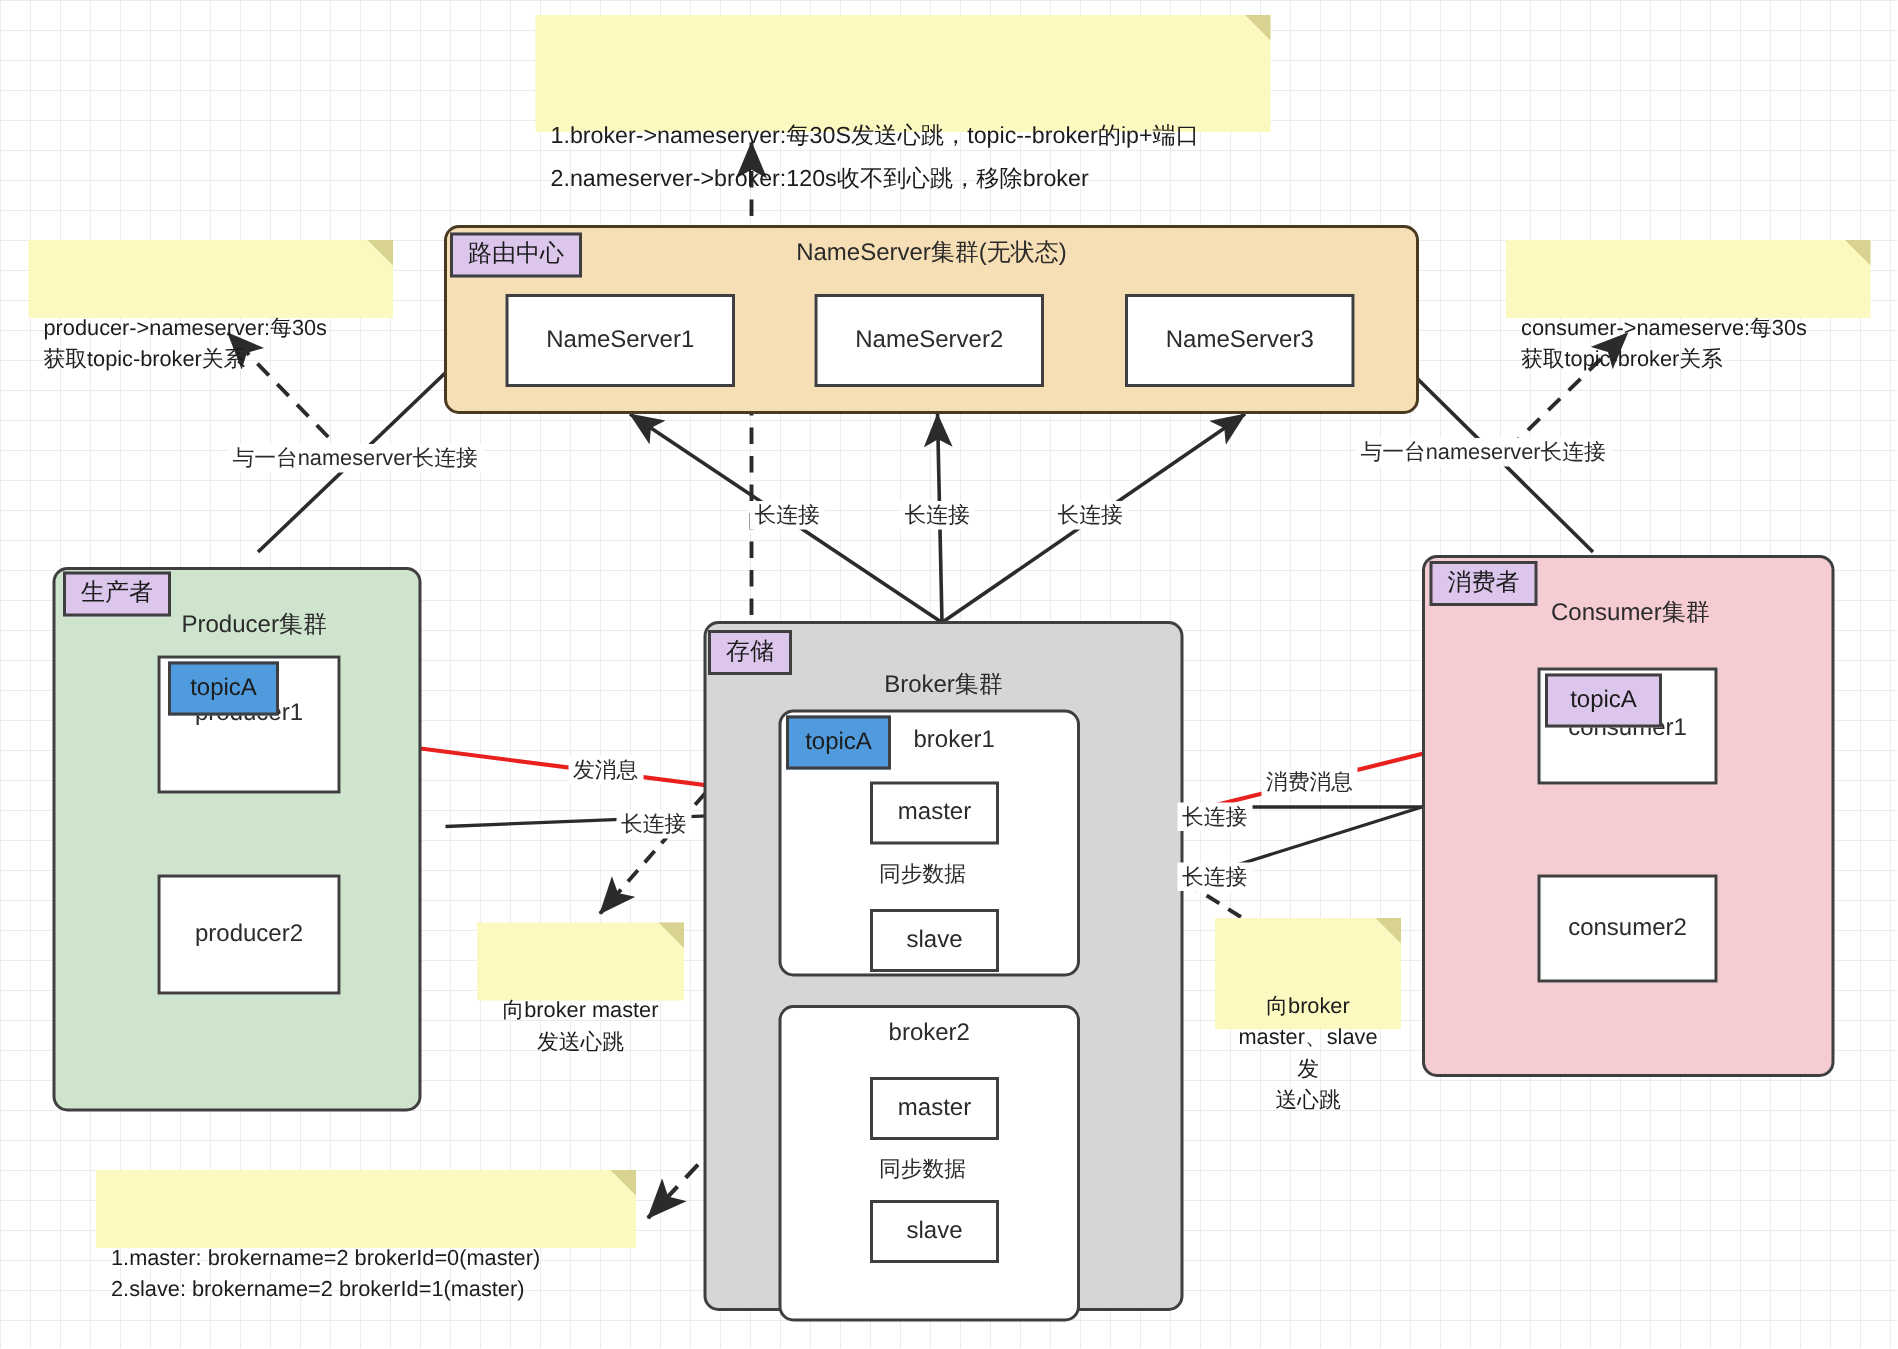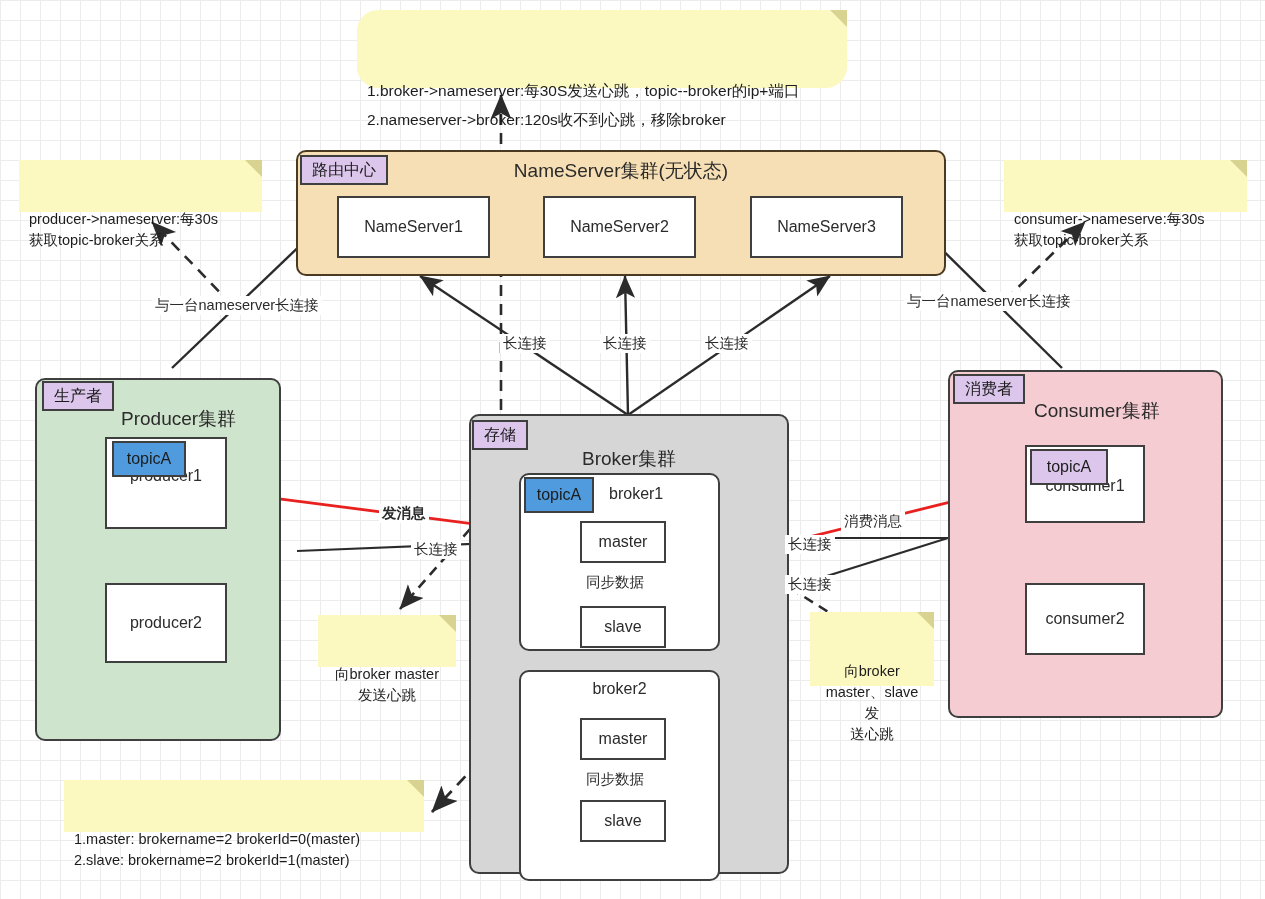--- a/index.html
+++ b/index.html
@@ -25,21 +25,21 @@
     border:2px solid #3f3f3f;
     border-radius:10px;
   }
   .cluster.ns{background:#f7dfb5;border-color:#4a3a22;}
   .cluster.prod{background:#cfe4cd;border-color:#3f3f3f;}
   .cluster.brok{background:#d6d6d6;border-color:#3f3f3f;}
   .cluster.cons{background:#f4ccd2;border-color:#3f3f3f;}
 
   .cluster-title{
     position:absolute;top:6px;left:0;right:0;
-    text-align:center;font-size:19px;color:#2b2b2b;
+    text-align:center;font-size:16px;color:#2b2b2b;
     white-space:nowrap;
   }
   .cluster.prod .cluster-title,
   .cluster.cons .cluster-title{text-align:left;left:84px;top:26px;}
   .cluster.brok .cluster-title{top:30px;}
 
   
   .tag{
     position:absolute;
     background:#dcc6ec;border:2px solid #3f3f3f;
@@ -84,21 +84,21 @@
     padding:7px 10px;
     box-sizing:border-box;
     white-space:pre-line;
   }
   .note .fold{
     position:absolute;top:0;right:0;
     width:0;height:0;
     border-left:17px solid transparent;
     border-top:17px solid #d9d391;
   }
-  .note.lg{font-size:15.5px;line-height:1.9;border-radius:21px;}
+  .note.lg{font-size:15.5px;line-height:1.9;}
 
   
   .elabel{
     position:absolute;
     font-size:14.5px;color:#2b2b2b;
     background:#ffffff;
     padding:0 3px;white-space:nowrap;
   }
   .elabel.plain{background:transparent;}
 </style>
@@ -245,20 +245,20 @@
 2.slave: brokername=2 brokerId=1(master)</span>
   </div>
 
   <div class="elabel" style="left:152px;top:296px;">与一台nameserver长连接</div>
   <div class="elabel" style="left:904px;top:292px;">与一台nameserver长连接</div>
 
   <div class="elabel" style="left:500px;top:334px;">长连接</div>
   <div class="elabel" style="left:600px;top:334px;">长连接</div>
   <div class="elabel" style="left:702px;top:334px;">长连接</div>
 
-  <div class="elabel" style="left:379px;top:504px;font-weight:bold;">发消息</div>
+  <div class="elabel" style="left:379px;top:504px;">发消息</div>
   <div class="elabel" style="left:411px;top:540px;">长连接</div>
 
   <div class="elabel" style="left:841px;top:512px;">消费消息</div>
   <div class="elabel" style="left:785px;top:535px;">长连接</div>
   <div class="elabel" style="left:785px;top:575px;">长连接</div>
 
 </div>
 
 </body></html>

